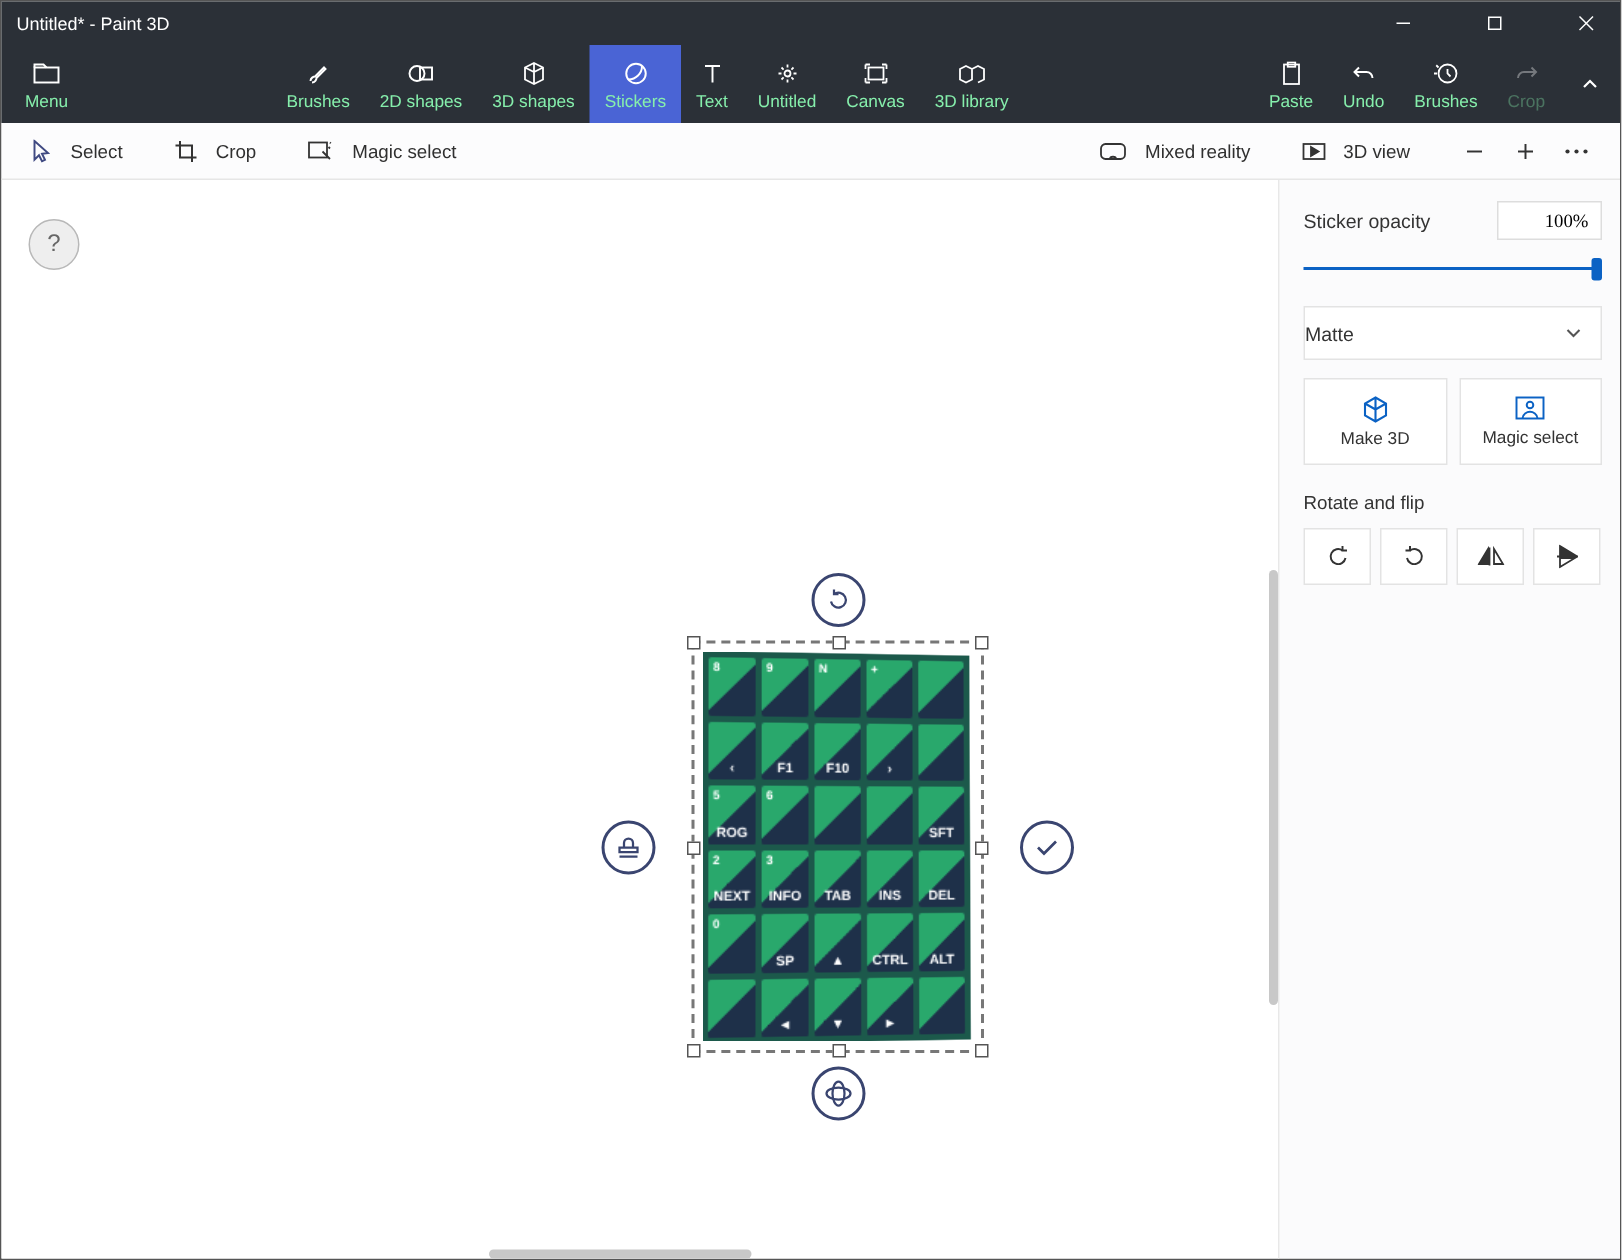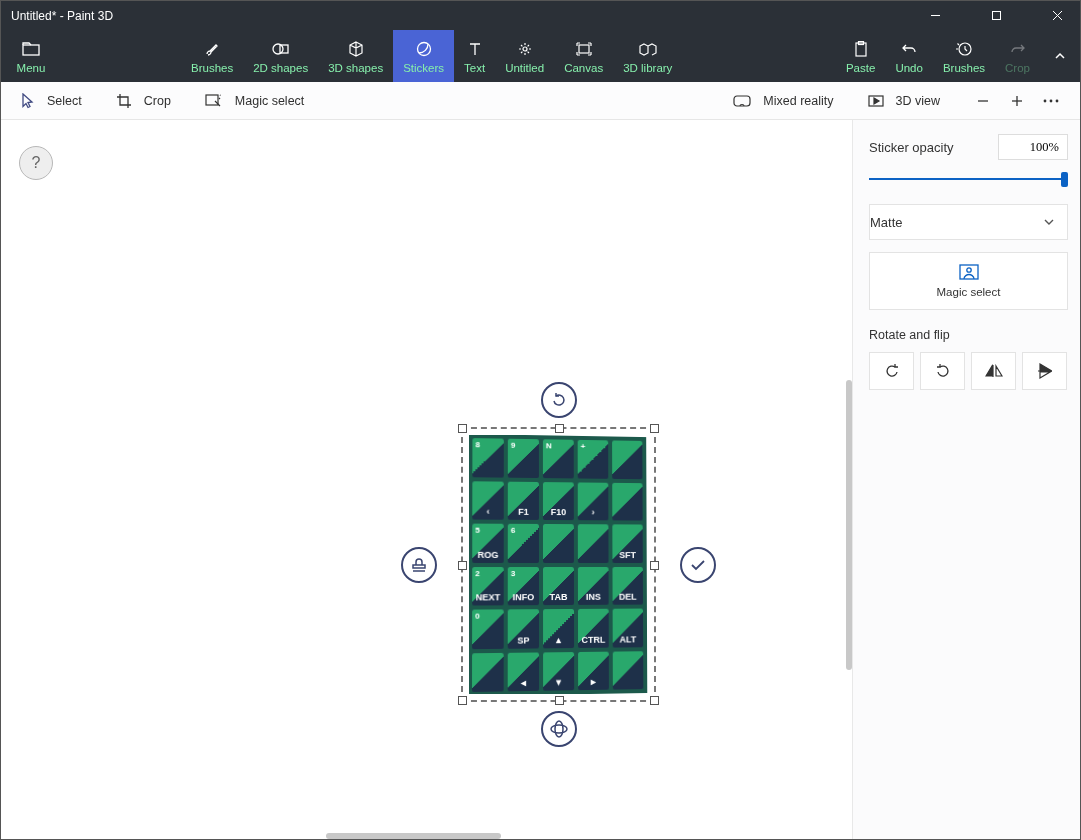--- a/index.html
+++ b/index.html
@@ -425,20 +425,28 @@
         <span>Matte</span>
         <span class="chv">
             <svg width="12" height="12" fill="none" stroke="#555" stroke-width="1.4">
               <path d="M2 4l4 4 4-4"></path>
             </svg>
           </span>
       </div>
       <div class="twobtn">
         <div class="bigbtn">
           <span>
+              <svg width="20" height="20" fill="none" stroke="#0b62c4" stroke-width="1.4">
+                <path d="M10 2l7 4v8l-7 4-7-4V6z M10 2v16 M3 6l7 4 7-4"></path>
+              </svg>
+            </span>
+          <span>Make 3D</span>
+        </div>
+        <div class="bigbtn">
+          <span>
               <svg width="22" height="18" fill="none" stroke="#0b62c4" stroke-width="1.3">
                 <rect x="2" y="1" width="18" height="14"></rect>
                 <circle cx="11" cy="6" r="2.2"></circle>
                 <path d="M6 15c0-3 3-4.5 5-4.5s5 1.5 5 4.5"></path>
               </svg>
             </span>
           <span>Magic select</span>
         </div>
       </div>
       <div class="sect">Rotate and flip</div>

